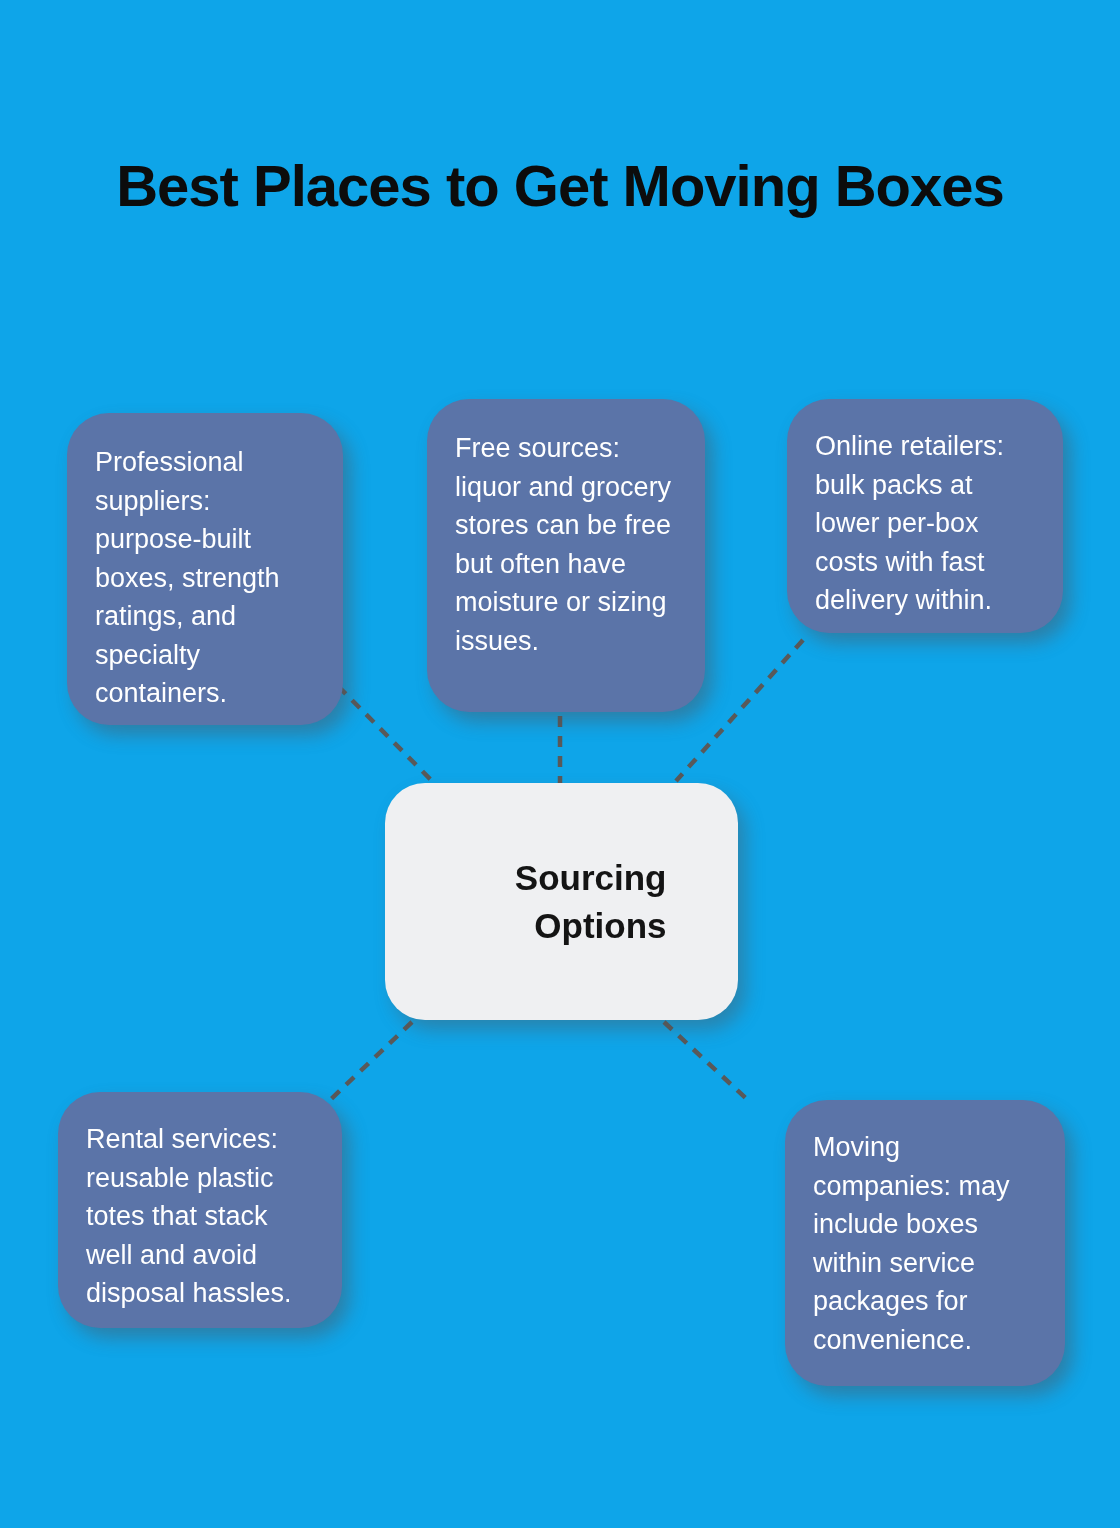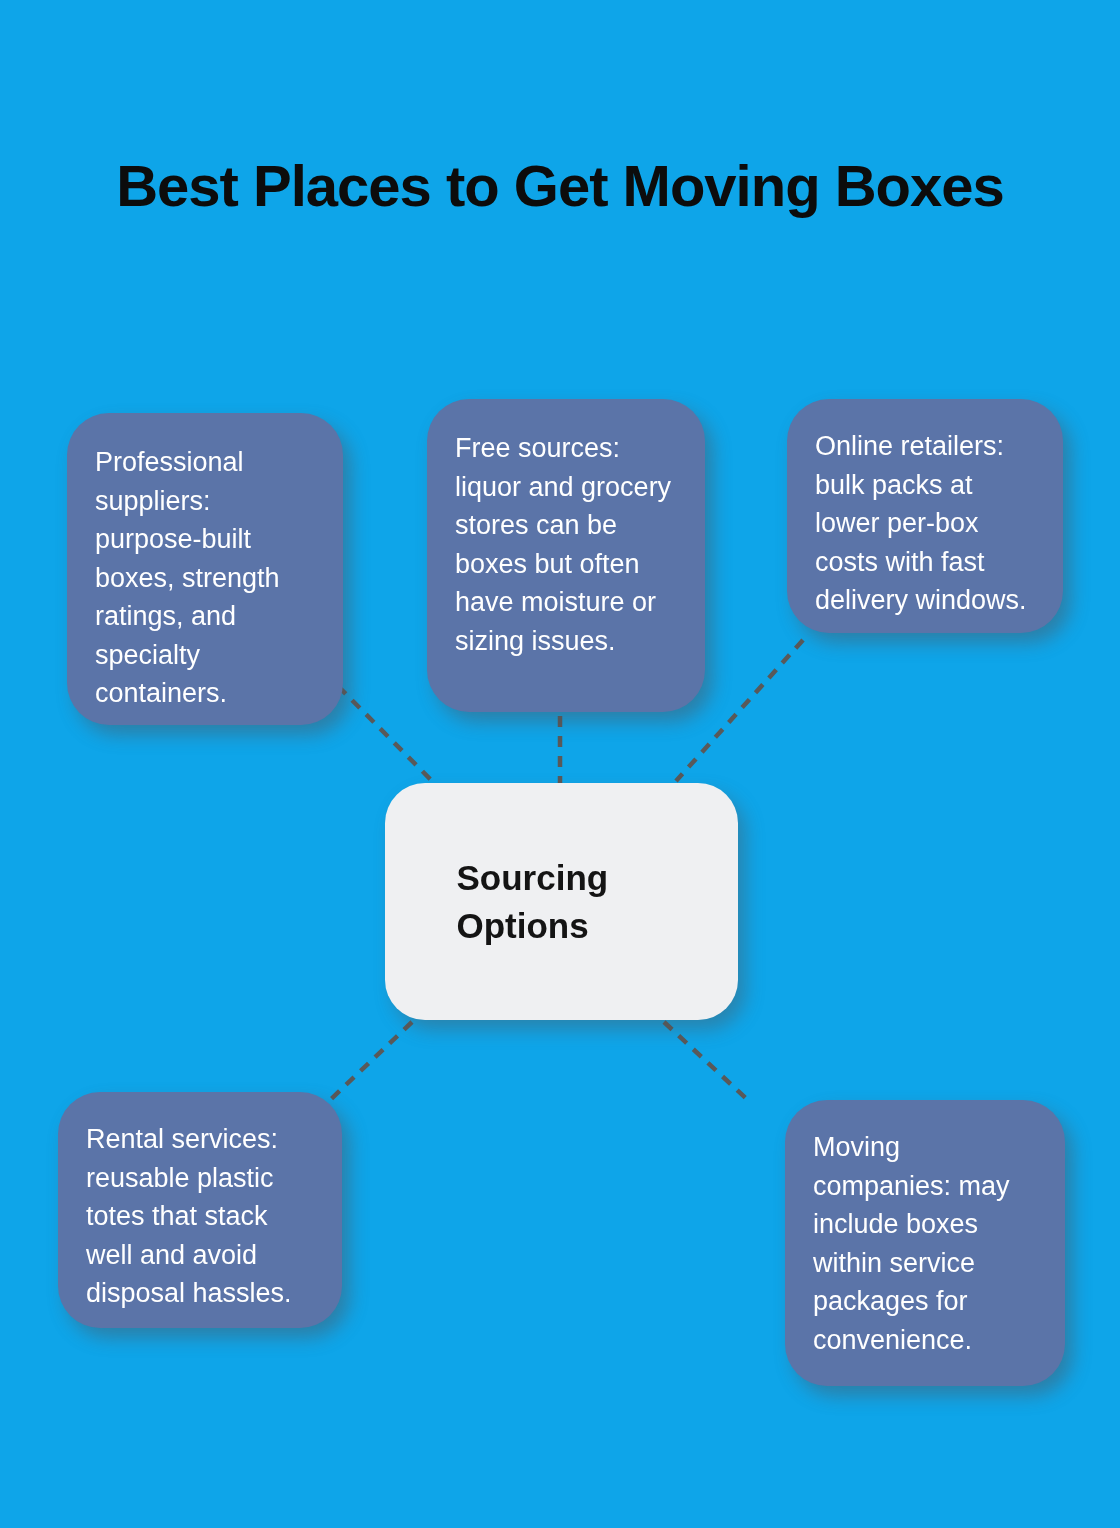--- a/index.html
+++ b/index.html
@@ -57,21 +57,21 @@
     left: 385px;
     top: 783px;
     width: 353px;
     height: 237px;
     background: #eff0f2;
     border-radius: 40px;
     box-shadow: 8px 10px 18px rgba(80, 84, 90, 0.40);
     display: flex;
     align-items: center;
     justify-content: center;
-    text-align: left;
+    text-align: right;
   }
   .center-label {
     width: 210px;
     font-size: 35px;
     line-height: 48px;
     font-weight: 700;
     color: #141414;
   }
 </style>
 </head>
@@ -89,25 +89,25 @@
       <line x1="412" y1="1022" x2="329" y2="1101"></line>
       <line x1="664" y1="1022" x2="751" y2="1103"></line>
     </g>
   </svg>
 
   <div class="node node-top-left">
     <span class="node-text">Professional suppliers: purpose-built boxes, strength ratings, and specialty containers.</span>
   </div>
 
   <div class="node node-top-center">
-    <span class="node-text">Free sources: liquor and grocery stores can be boxes but often have moisture or sizing issues.</span>
+    <span class="node-text">Free sources: liquor and grocery stores can be free but often have moisture or sizing issues.</span>
   </div>
 
   <div class="node node-top-right">
-    <span class="node-text">Online retailers: bulk packs at lower per-box costs with fast delivery windows.</span>
+    <span class="node-text">Online retailers: bulk packs at lower per-box costs with fast delivery within.</span>
   </div>
 
   <div class="center-node">
     <div class="center-label">Sourcing Options</div>
   </div>
 
   <div class="node node-bottom-left">
     <span class="node-text">Rental services: reusable plastic totes that stack well and avoid disposal hassles.</span>
   </div>
 

